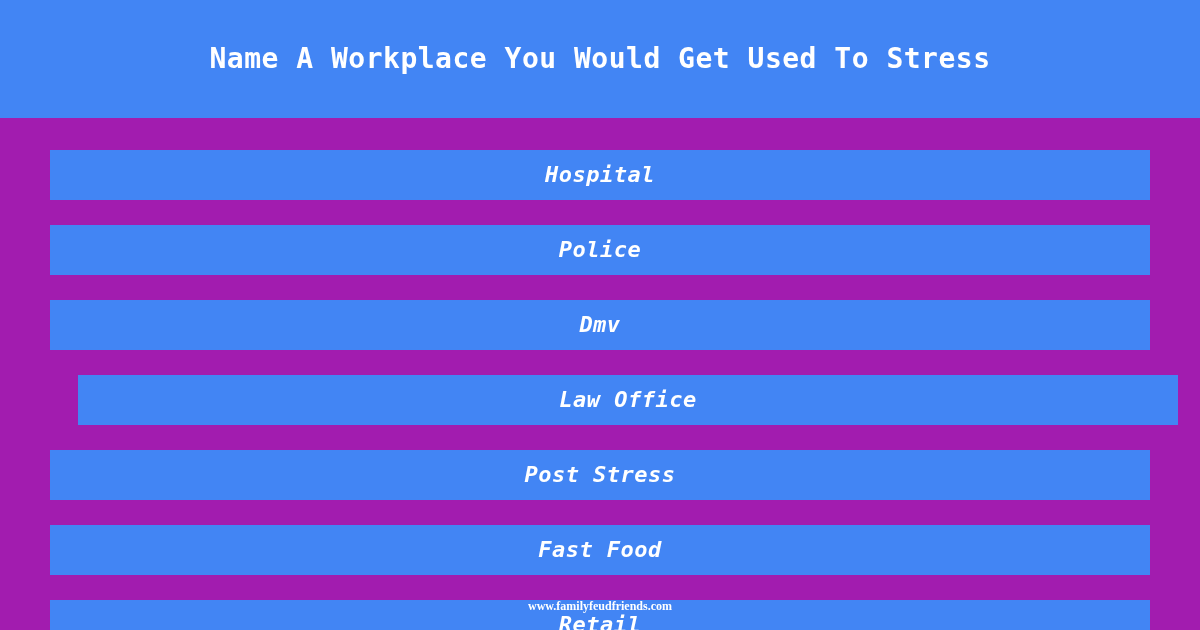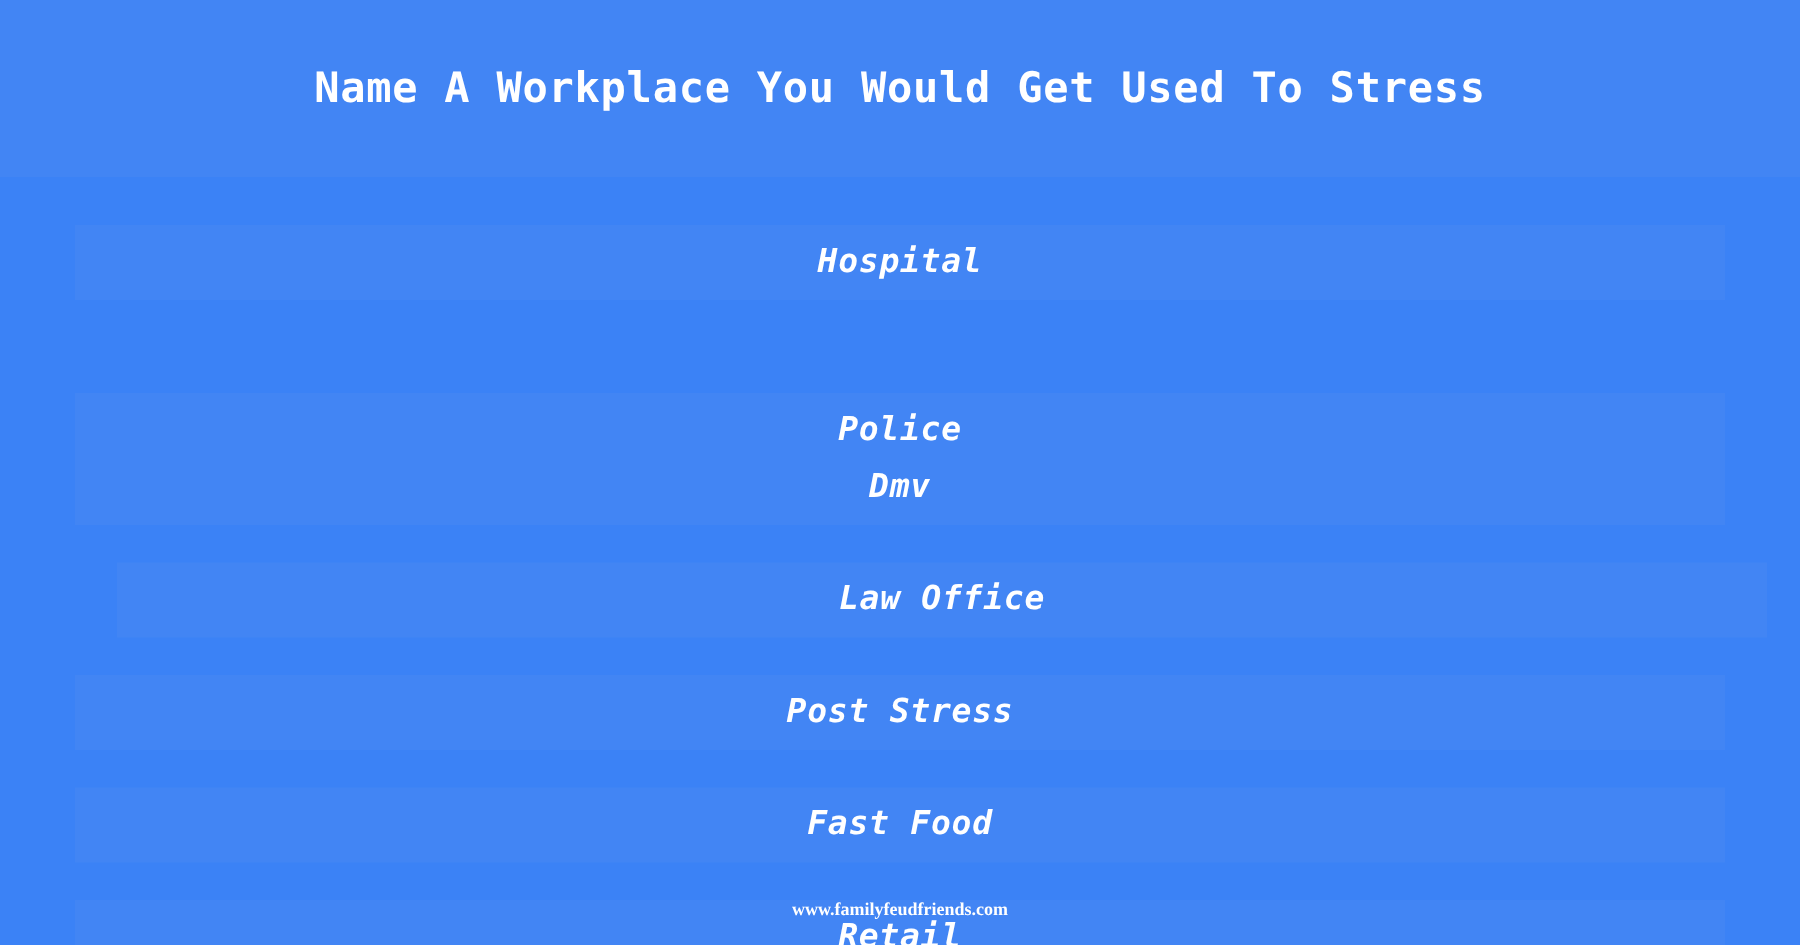--- a/index.html
+++ b/index.html
@@ -11,21 +11,21 @@
     height: 630px;
     background: #000000;
     font-family: "DejaVu Sans Mono", "Liberation Mono", monospace;
     overflow: hidden;
     position: relative;
   }
   .page {
     width: 1200px;
     height: 630px;
     position: relative;
-    background: #3b82f6;
+    background: #a21caf;
     overflow: hidden;
   }
   .header-bar {
     position: absolute;
     left: 0;
     top: 0;
     width: 1200px;
     height: 118px;
     background: #4285f4;
     display: flex;
@@ -94,21 +94,21 @@
   <div class="header-bar">
     <div class="header-title">Name A Workplace You Would Get Used To Stress</div>
   </div>
 
   <div class="answers">
 
     <div class="answer-row" style="top:0px;">
       <span class="answer-text">Hospital</span>
     </div>
 
-    <div class="answer-row" style="top:75px;margin-top:37px;">
+    <div class="answer-row" style="top:75px;">
       <span class="answer-text">Police</span>
     </div>
 
     <div class="answer-row" style="top:150px;">
       <span class="answer-text">Dmv</span>
     </div>
 
     <div class="answer-row" style="top:225px;margin-left:28px;">
       <span class="answer-text">Law Office</span>
     </div>

